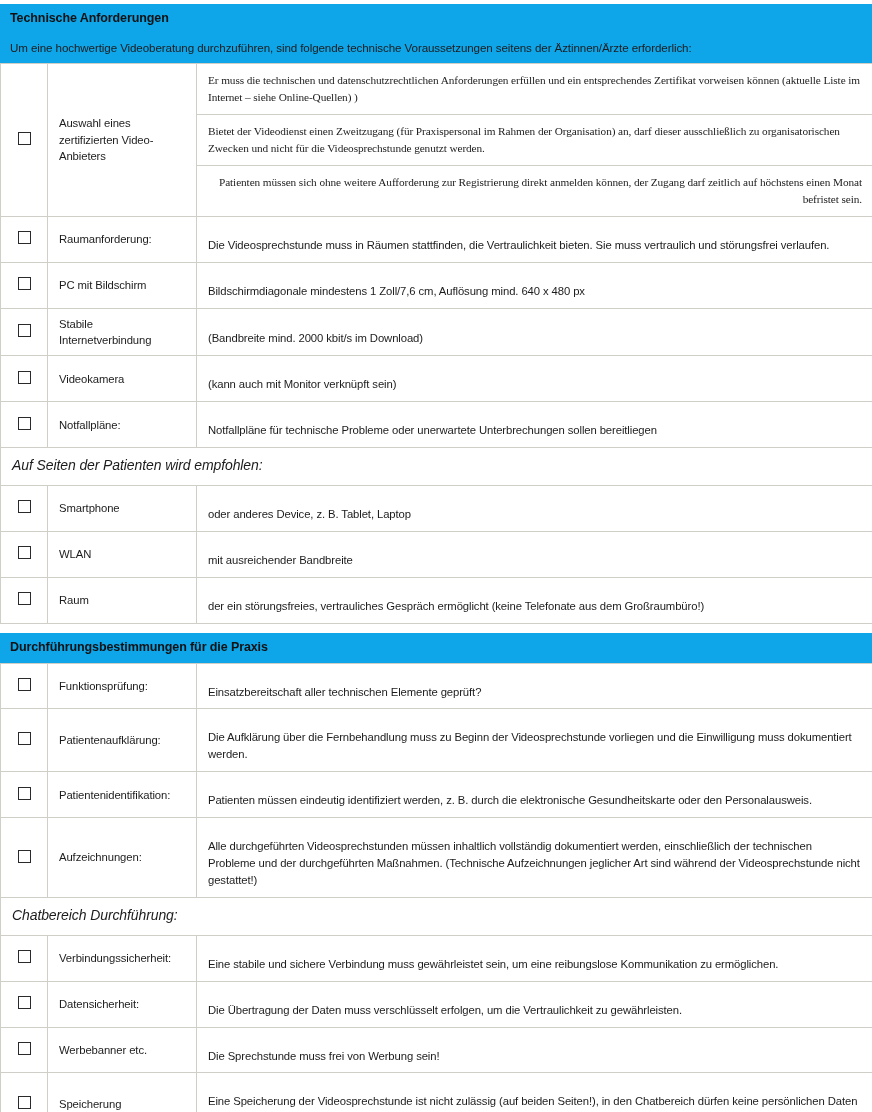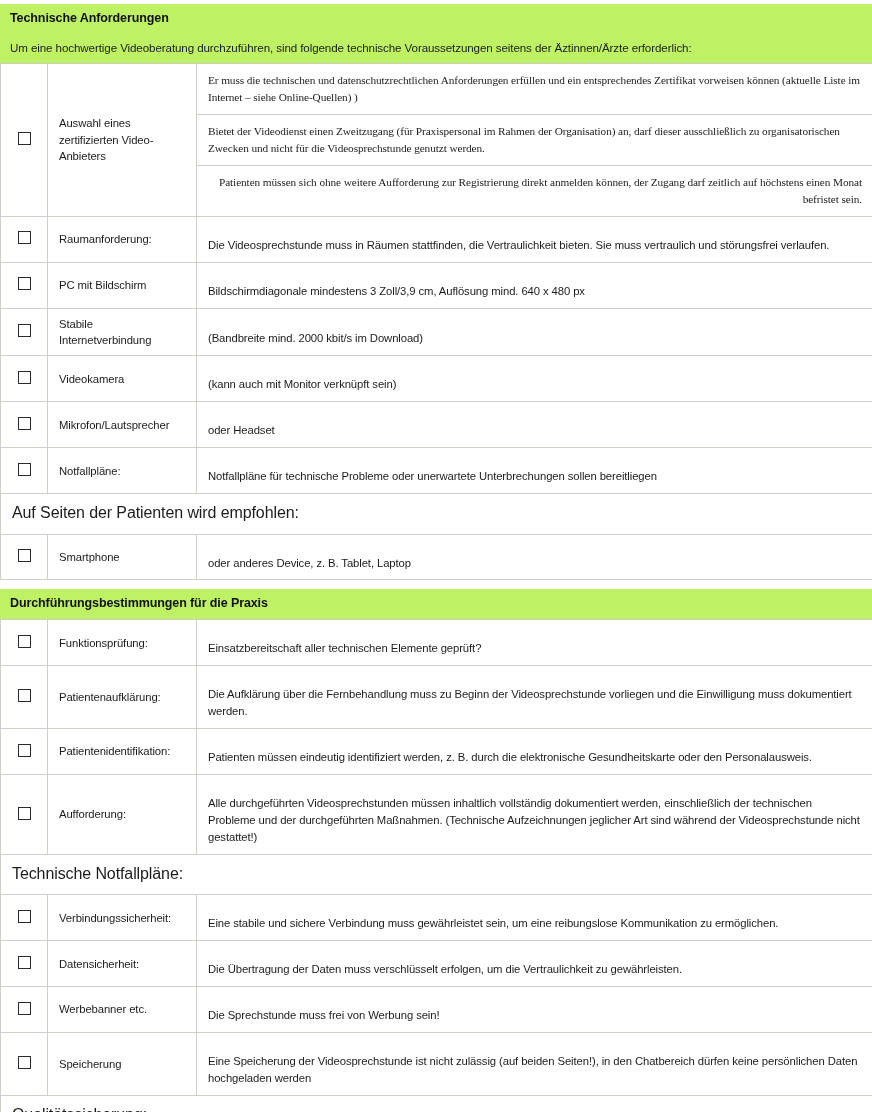--- a/index.html
+++ b/index.html
@@ -16,21 +16,21 @@
   }
   .page {
     width: 872px;
     box-sizing: border-box;
     padding: 4px 0 6px 0;
     background: #ffffff;
   }
 
   
   .section-banner {
-    background: #bef264;
+    background: #0ea5e9;
     padding: 6px 10px 7px 10px;
     box-sizing: border-box;
     width: 872px;
   }
   .section-banner .sb-title {
     font-size: 12.5px;
     font-weight: bold;
     line-height: 1.35;
     letter-spacing: -0.1px;
     color: #111111;
@@ -72,23 +72,24 @@
     letter-spacing: -0.1px;
   }
   table.cl td.cell-text {
     padding: 20px 10px 8px 11px;
     font-size: 11.3px;
     line-height: 1.5;
     letter-spacing: -0.1px;
   }
   table.cl td.cell-subheader {
     padding: 8px 10px 9px 11px;
-    font-size: 16px;
+    font-size: 14px;
     line-height: 1.4;
     letter-spacing: -0.1px;
+    font-style: italic;
   }
   
   td.cell-stack {
     padding: 0 !important;
     border: 1px solid #cfcfc8;
     font-family: Liberation Serif, serif;
   }
   td.cell-stack .sub {
     padding: 8px 10px 8px 11px;
     font-size: 11.3px;
@@ -138,49 +139,54 @@
             </td>
           </tr>
           <tr>
             <td class="cell-check"><span class="cbx" role="checkbox" aria-checked="false"></span></td>
             <td class="cell-label">Raumanforderung:</td>
             <td class="cell-text">Die Videosprechstunde muss in Räumen stattfinden, die Vertraulichkeit bieten. Sie muss vertraulich und störungsfrei verlaufen.</td>
           </tr>
           <tr>
             <td class="cell-check"><span class="cbx" role="checkbox" aria-checked="false"></span></td>
             <td class="cell-label">PC mit Bildschirm</td>
-            <td class="cell-text">Bildschirmdiagonale mindestens 3 Zoll/3,9 cm, Auflösung mind. 640 x 480 px</td>
+            <td class="cell-text">Bildschirmdiagonale mindestens 1 Zoll/7,6 cm, Auflösung mind. 640 x 480 px</td>
           </tr>
           <tr>
             <td class="cell-check"><span class="cbx" role="checkbox" aria-checked="false"></span></td>
             <td class="cell-label">Stabile Internetverbindung</td>
             <td class="cell-text">(Bandbreite mind. 2000 kbit/s im Download)</td>
           </tr>
           <tr>
             <td class="cell-check"><span class="cbx" role="checkbox" aria-checked="false"></span></td>
             <td class="cell-label">Videokamera</td>
             <td class="cell-text">(kann auch mit Monitor verknüpft sein)</td>
           </tr>
           <tr>
             <td class="cell-check"><span class="cbx" role="checkbox" aria-checked="false"></span></td>
-            <td class="cell-label">Mikrofon/Lautsprecher</td>
-            <td class="cell-text">oder Headset</td>
-          </tr>
-          <tr>
-            <td class="cell-check"><span class="cbx" role="checkbox" aria-checked="false"></span></td>
             <td class="cell-label">Notfallpläne:</td>
             <td class="cell-text">Notfallpläne für technische Probleme oder unerwartete Unterbrechungen sollen bereitliegen</td>
           </tr>
           <tr>
             <td class="cell-subheader" colspan="3">Auf Seiten der Patienten wird empfohlen:</td>
           </tr>
           <tr>
             <td class="cell-check"><span class="cbx" role="checkbox" aria-checked="false"></span></td>
             <td class="cell-label">Smartphone</td>
             <td class="cell-text">oder anderes Device, z. B. Tablet, Laptop</td>
+          </tr>
+          <tr>
+            <td class="cell-check"><span class="cbx" role="checkbox" aria-checked="false"></span></td>
+            <td class="cell-label">WLAN</td>
+            <td class="cell-text">mit ausreichender Bandbreite</td>
+          </tr>
+          <tr>
+            <td class="cell-check"><span class="cbx" role="checkbox" aria-checked="false"></span></td>
+            <td class="cell-label">Raum</td>
+            <td class="cell-text">der ein störungsfreies, vertrauliches Gespräch ermöglicht (keine Telefonate aus dem Großraumbüro!)</td>
           </tr>
         </tbody>
       </table>
       <div class="spacer-gap"></div>
       <div class="section-banner">
         <div class="sb-title">Durchführungsbestimmungen für die Praxis</div>
       </div>
       <table class="cl">
         <colgroup>
           <col class="c-check">
@@ -198,25 +204,25 @@
             <td class="cell-label">Patientenaufklärung:</td>
             <td class="cell-text">Die Aufklärung über die Fernbehandlung muss zu Beginn der Videosprechstunde vorliegen und die Einwilligung muss dokumentiert werden.</td>
           </tr>
           <tr>
             <td class="cell-check"><span class="cbx" role="checkbox" aria-checked="false"></span></td>
             <td class="cell-label">Patientenidentifikation:</td>
             <td class="cell-text">Patienten müssen eindeutig identifiziert werden, z. B. durch die elektronische Gesundheitskarte oder den Personalausweis.</td>
           </tr>
           <tr>
             <td class="cell-check"><span class="cbx" role="checkbox" aria-checked="false"></span></td>
-            <td class="cell-label">Aufforderung:</td>
+            <td class="cell-label">Aufzeichnungen:</td>
             <td class="cell-text">Alle durchgeführten Videosprechstunden müssen inhaltlich vollständig dokumentiert werden, einschließlich der technischen Probleme und der durchgeführten Maßnahmen. (Technische Aufzeichnungen jeglicher Art sind während der Videosprechstunde nicht gestattet!)</td>
           </tr>
           <tr>
-            <td class="cell-subheader" colspan="3">Technische Notfallpläne:</td>
+            <td class="cell-subheader" colspan="3">Chatbereich Durchführung:</td>
           </tr>
           <tr>
             <td class="cell-check"><span class="cbx" role="checkbox" aria-checked="false"></span></td>
             <td class="cell-label">Verbindungssicherheit:</td>
             <td class="cell-text">Eine stabile und sichere Verbindung muss gewährleistet sein, um eine reibungslose Kommunikation zu ermöglichen.</td>
           </tr>
           <tr>
             <td class="cell-check"><span class="cbx" role="checkbox" aria-checked="false"></span></td>
             <td class="cell-label">Datensicherheit:</td>
             <td class="cell-text">Die Übertragung der Daten muss verschlüsselt erfolgen, um die Vertraulichkeit zu gewährleisten.</td>

